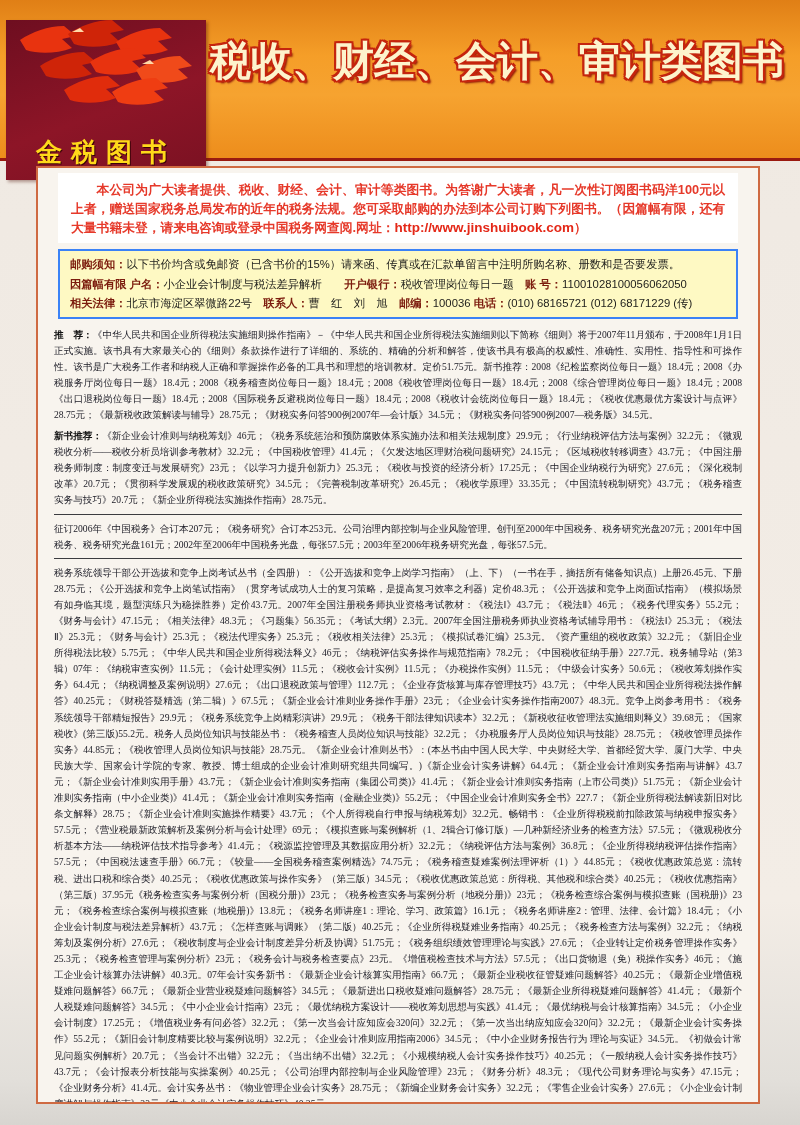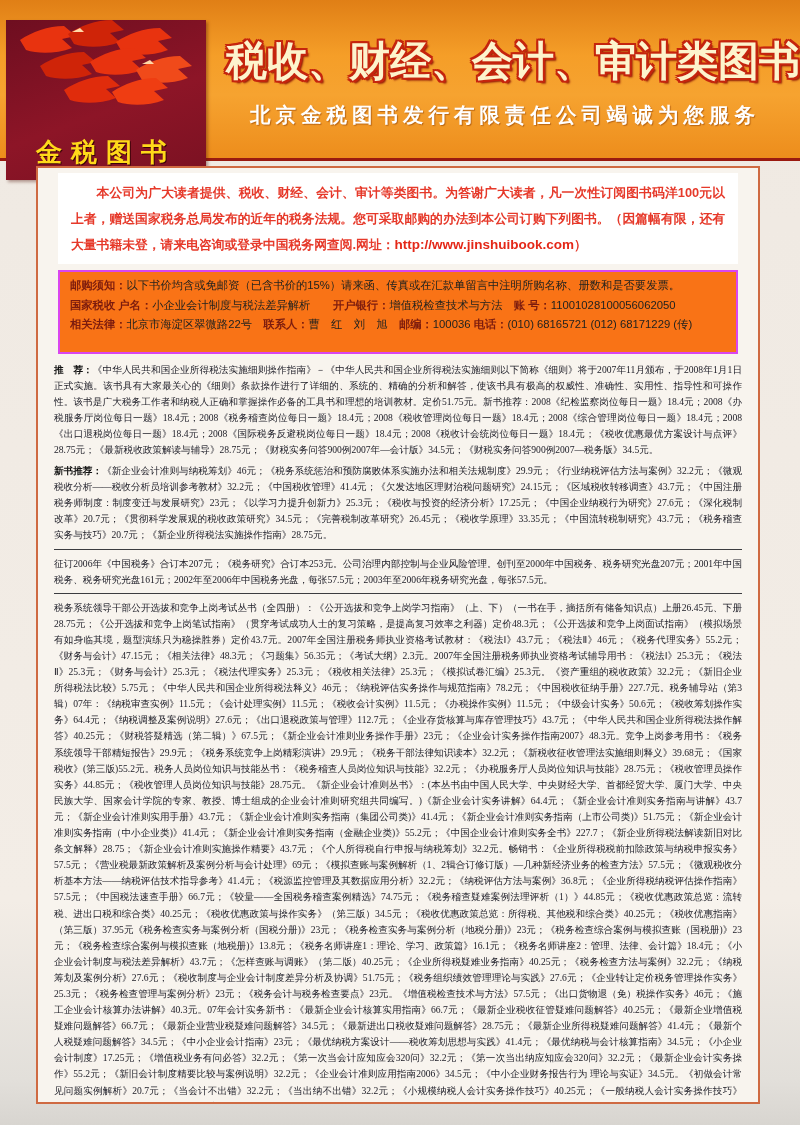--- a/index.html
+++ b/index.html
@@ -20,48 +20,48 @@
     box-shadow:2px 2px 3px rgba(80,20,10,.4);
   }
   .flags{position:absolute;left:4px;top:-8px;}
   .logo-text{
     position:absolute;left:0;right:0;bottom:10px;text-align:center;
     color:#ffd91a;font-size:26px;font-weight:bold;letter-spacing:9px;
     text-shadow:1px 1px 0 #3a0208;
   }
   .header-right{position:absolute;left:210px;top:0;width:590px;height:158px;}
   .main-title{
-    position:absolute;left:0;right:0;top:34px;text-align:right;
+    position:absolute;left:0;right:0;top:34px;text-align:left;
     font-size:41px;font-weight:bold;color:#fdf4cd;letter-spacing:0px;white-space:nowrap;
     text-shadow:-2px 0 #c5250e,2px 0 #c5250e,0 -2px #c5250e,0 2px #c5250e,
                 -2px -2px #c5250e,2px 2px #c5250e,-2px 2px #c5250e,2px -2px #c5250e,
                 3px 3px 2px #8f1a08;
   }
   .sub-title{
     position:absolute;left:0;right:0;top:101px;text-align:center;
     font-size:20.5px;font-weight:bold;color:#ffffff;letter-spacing:5px;white-space:nowrap;
     text-shadow:1px 1px 1px rgba(140,60,0,.55);
   }
   
   .frame{
     position:absolute;left:36px;top:166px;width:724px;height:938px;
     border:2px solid #cf6a42;background:#f8f4ee;box-sizing:border-box;
     overflow:hidden;
   }
   .intro-box{
     margin:5px 20px 0 20px;background:#ffffff;
     padding:7px 13px 6px 13px;
-    color:#e6392a;font-size:12.8px;line-height:26px;font-weight:bold;
+    color:#e6392a;font-size:12.8px;line-height:19px;font-weight:bold;
     text-align:justify;
   }
   .intro-box p{margin:0;text-indent:2em;}
   .intro-url{font-family:"Liberation Sans", sans-serif;font-weight:bold;color:#e42818;font-size:13.5px;}
   .mail-box{
-    margin:6px 20px 0 20px;background:#f97316;border:2px solid #d946ef;
-    padding:4px 10px 17px 10px;
+    margin:6px 20px 0 20px;background:#fef9c3;border:2px solid #3b82f6;
+    padding:4px 10px 3px 10px;
   }
   .mail-line{font-size:11.3px;line-height:19.5px;color:#23231f;white-space:nowrap;overflow:hidden;}
   .mail-label{color:#7c1c0e;font-weight:bold;}
   
   .catalog{
     margin:8px 16px 0 16px;
     font-family:"Liberation Serif", serif;
     color:#20202a;font-size:9.6px;line-height:16.1px;text-align:justify;
   }
   .cat-p{margin:0 0 5px 0;}
@@ -85,33 +85,32 @@
       <use href="#flag" fill="#f04a1a" transform="translate(124,42)"></use>
       <use href="#flag" fill="#e02c0c" transform="translate(52,62)"></use>
       <use href="#flag" fill="#ef3d12" transform="translate(100,64)"></use>
       <path d="M62 20 L70 16 L74 20 Z" fill="#ffd9a8"></path>
       <path d="M132 52 L140 48 L144 52 Z" fill="#ffd9a8"></path>
     </svg>
     <div class="logo-text">金税图书</div>
   </div>
   <div class="header-right">
     <div class="main-title">税收、财经、会计、审计类图书</div>
-    <div class="sub-title">北京金税图书发行有限责任公司竭诚为您服务</div>
   </div>
 </div>
 
 <div class="frame">
 
   <div class="intro-box">
     <p><span>本公司为广大读者提供、税收、财经、会计、审计等类图书。为答谢广大读者，凡一次性订阅图书码洋100元以上者，赠送国家税务总局发布的近年的税务法规。您可采取邮购的办法到本公司订购下列图书。（因篇幅有限，还有大量书籍未登，请来电咨询或登录中国税务网查阅.网址：</span><span class="intro-url">http://www.jinshuibook.com</span><span>）</span></p>
   </div>
 
   <div class="mail-box" id="mail-box">
       <div class="mail-line"><span class="mail-label">邮购须知：</span><span class="mail-text">以下书价均含或免邮资（已含书价的15%）请来函、传真或在汇款单留言中注明所购名称、册数和是否要发票。</span></div>
-      <div class="mail-line"><span class="mail-label">国家税收 户名：</span><span class="mail-text">小企业会计制度与税法差异解析　　</span><span class="mail-label">开户银行：</span><span class="mail-text">增值税检查技术与方法　</span><span class="mail-label">账 号：</span><span class="mail-text">11001028100056062050</span></div>
+      <div class="mail-line"><span class="mail-label">因篇幅有限 户名：</span><span class="mail-text">小企业会计制度与税法差异解析　　</span><span class="mail-label">开户银行：</span><span class="mail-text">税收管理岗位每日一题　</span><span class="mail-label">账 号：</span><span class="mail-text">11001028100056062050</span></div>
       <div class="mail-line"><span class="mail-label">相关法律：</span><span class="mail-text">北京市海淀区翠微路22号　</span><span class="mail-label">联系人：</span><span class="mail-text">曹　红　刘　旭　</span><span class="mail-label">邮编：</span><span class="mail-text">100036 </span><span class="mail-label">电话：</span><span class="mail-text">(010) 68165721 (012) 68171229 (传)</span></div>
     </div>
 
   <div class="catalog" id="catalog">
       <p class="cat-p"><b class="cat-lead">推　荐：</b><span>《中华人民共和国企业所得税法实施细则操作指南》－《中华人民共和国企业所得税法实施细则以下简称《细则》将于2007年11月颁布，于2008年1月1日正式实施。该书具有大家最关心的《细则》条款操作进行了详细的、系统的、精确的分析和解答，使该书具有极高的权威性、准确性、实用性、指导性和可操作性。该书是广大税务工作者和纳税人正确和掌握操作必备的工具书和理想的培训教材。定价51.75元。新书推荐：2008《纪检监察岗位每日一题》18.4元；2008《办税服务厅岗位每日一题》18.4元；2008《税务稽查岗位每日一题》18.4元；2008《税收管理岗位每日一题》18.4元；2008《综合管理岗位每日一题》18.4元；2008《出口退税岗位每日一题》18.4元；2008《国际税务反避税岗位每日一题》18.4元；2008《税收计会统岗位每日一题》18.4元；《税收优惠最优方案设计与点评》28.75元；《最新税收政策解读与辅导》28.75元；《财税实务问答900例2007年—会计版》34.5元；《财税实务问答900例2007—税务版》34.5元。</span></p>
       <p class="cat-p"><b class="cat-lead">新书推荐：</b><span>《新企业会计准则与纳税筹划》46元；《税务系统惩治和预防腐败体系实施办法和相关法规制度》29.9元；《行业纳税评估方法与案例》32.2元；《微观税收分析——税收分析员培训参考教材》32.2元；《中国税收管理》41.4元；《欠发达地区理财治税问题研究》24.15元；《区域税收转移调查》43.7元；《中国注册税务师制度：制度变迁与发展研究》23元；《以学习力提升创新力》25.3元；《税收与投资的经济分析》17.25元；《中国企业纳税行为研究》27.6元；《深化税制改革》20.7元；《贯彻科学发展观的税收政策研究》34.5元；《完善税制改革研究》26.45元；《税收学原理》33.35元；《中国流转税制研究》43.7元；《税务稽查实务与技巧》20.7元；《新企业所得税法实施操作指南》28.75元。</span></p>
       <div class="cat-divider"></div>
       <p class="cat-p"><span>征订2006年《中国税务》合订本207元；《税务研究》合订本253元。公司治理内部控制与企业风险管理。创刊至2000年中国税务、税务研究光盘207元；2001年中国税务、税务研究光盘161元；2002年至2006年中国税务光盘，每张57.5元；2003年至2006年税务研究光盘，每张57.5元。</span></p>
       <div class="cat-divider"></div>
       <p class="cat-p"><span>税务系统领导干部公开选拔和竞争上岗考试丛书（全四册）：《公开选拔和竞争上岗学习指南》（上、下）（一书在手，摘括所有储备知识点）上册26.45元、下册28.75元；《公开选拔和竞争上岗笔试指南》（贯穿考试成功人士的复习策略，是提高复习效率之利器）定价48.3元；《公开选拔和竞争上岗面试指南》（模拟场景有如身临其境，题型演练只为稳操胜券）定价43.7元。2007年全国注册税务师执业资格考试教材：《税法Ⅰ》43.7元；《税法Ⅱ》46元；《税务代理实务》55.2元；《财务与会计》47.15元；《相关法律》48.3元；《习题集》56.35元；《考试大纲》2.3元。2007年全国注册税务师执业资格考试辅导用书：《税法Ⅰ》25.3元；《税法Ⅱ》25.3元；《财务与会计》25.3元；《税法代理实务》25.3元；《税收相关法律》25.3元；《模拟试卷汇编》25.3元。《资产重组的税收政策》32.2元；《新旧企业所得税法比较》5.75元；《中华人民共和国企业所得税法释义》46元；《纳税评估实务操作与规范指南》78.2元；《中国税收征纳手册》227.7元。税务辅导站（第3辑）07年：《纳税审查实例》11.5元；《会计处理实例》11.5元；《税收会计实例》11.5元；《办税操作实例》11.5元；《中级会计实务》50.6元；《税收筹划操作实务》64.4元；《纳税调整及案例说明》27.6元；《出口退税政策与管理》112.7元；《企业存货核算与库存管理技巧》43.7元；《中华人民共和国企业所得税法操作解答》40.25元；《财税答疑精选（第二辑）》67.5元；《新企业会计准则业务操作手册》23元；《企业会计实务操作指南2007》48.3元。竞争上岗参考用书：《税务系统领导干部精短报告》29.9元；《税务系统竞争上岗精彩演讲》29.9元；《税务干部法律知识读本》32.2元；《新税收征收管理法实施细则释义》39.68元；《国家税收》(第三版)55.2元。税务人员岗位知识与技能丛书：《税务稽查人员岗位知识与技能》32.2元；《办税服务厅人员岗位知识与技能》28.75元；《税收管理员操作实务》44.85元；《税收管理人员岗位知识与技能》28.75元。《新企业会计准则丛书》：(本丛书由中国人民大学、中央财经大学、首都经贸大学、厦门大学、中央民族大学、国家会计学院的专家、教授、博士组成的企业会计准则研究组共同编写。)《新企业会计实务讲解》64.4元；《新企业会计准则实务指南与讲解》43.7元；《新企业会计准则实用手册》43.7元；《新企业会计准则实务指南（集团公司类)》41.4元；《新企业会计准则实务指南（上市公司类)》51.75元；《新企业会计准则实务指南（中小企业类)》41.4元；《新企业会计准则实务指南（金融企业类)》55.2元；《中国企业会计准则实务全书》227.7；《新企业所得税法解读新旧对比条文解释》28.75；《新企业会计准则实施操作精要》43.7元；《个人所得税自行申报与纳税筹划》32.2元。畅销书：《企业所得税税前扣除政策与纳税申报实务》57.5元；《营业税最新政策解析及案例分析与会计处理》69元；《模拟查账与案例解析（1、2辑合订修订版）—几种新经济业务的检查方法》57.5元；《微观税收分析基本方法——纳税评估技术指导参考》41.4元；《税源监控管理及其数据应用分析》32.2元；《纳税评估方法与案例》36.8元；《企业所得税纳税评估操作指南》57.5元；《中国税法速查手册》66.7元；《较量——全国税务稽查案例精选》74.75元；《税务稽查疑难案例法理评析（1）》44.85元；《税收优惠政策总览：流转税、进出口税和综合类》40.25元；《税收优惠政策与操作实务》（第三版）34.5元；《税收优惠政策总览：所得税、其他税和综合类》40.25元；《税收优惠指南》（第三版）37.95元《税务检查实务与案例分析（国税分册)》23元；《税务检查实务与案例分析（地税分册)》23元；《税务检查综合案例与模拟查账（国税册)》23元；《税务检查综合案例与模拟查账（地税册)》13.8元；《税务名师讲座1：理论、学习、政策篇》16.1元；《税务名师讲座2：管理、法律、会计篇》18.4元；《小企业会计制度与税法差异解析》43.7元；《怎样查账与调账》（第二版）40.25元；《企业所得税疑难业务指南》40.25元；《税务检查方法与案例》32.2元；《纳税筹划及案例分析》27.6元；《税收制度与企业会计制度差异分析及协调》51.75元；《税务组织绩效管理理论与实践》27.6元；《企业转让定价税务管理操作实务》25.3元；《税务检查管理与案例分析》23元；《税务会计与税务检查要点》23元。《增值税检查技术与方法》57.5元；《出口货物退（免）税操作实务》46元；《施工企业会计核算办法讲解》40.3元。07年会计实务新书：《最新企业会计核算实用指南》66.7元；《最新企业税收征管疑难问题解答》40.25元；《最新企业增值税疑难问题解答》66.7元；《最新企业营业税疑难问题解答》34.5元；《最新进出口税收疑难问题解答》28.75元；《最新企业所得税疑难问题解答》41.4元；《最新个人税疑难问题解答》34.5元；《中小企业会计指南》23元；《最优纳税方案设计——税收筹划思想与实践》41.4元；《最优纳税与会计核算指南》34.5元；《小企业会计制度》17.25元；《增值税业务有问必答》32.2元；《第一次当会计应知应会320问》32.2元；《第一次当出纳应知应会320问》32.2元；《最新企业会计实务操作》55.2元；《新旧会计制度精要比较与案例说明》32.2元；《企业会计准则应用指南2006》34.5元；《中小企业财务报告行为 理论与实证》34.5元。《初做会计常见问题实例解析》20.7元；《当会计不出错》32.2元；《当出纳不出错》32.2元；《小规模纳税人会计实务操作技巧》40.25元；《一般纳税人会计实务操作技巧》43.7元；《会计报表分析技能与实操案例》40.25元；《公司治理内部控制与企业风险管理》23元；《财务分析》48.3元；《现代公司财务理论与实务》47.15元；《企业财务分析》41.4元。会计实务丛书：《物业管理企业会计实务》28.75元；《新编企业财务会计实务》32.2元；《零售企业会计实务》27.6元；《小企业会计制度讲解与操作指南》23元《中小企业会计实务操作技巧》40.25元。</span></p>

